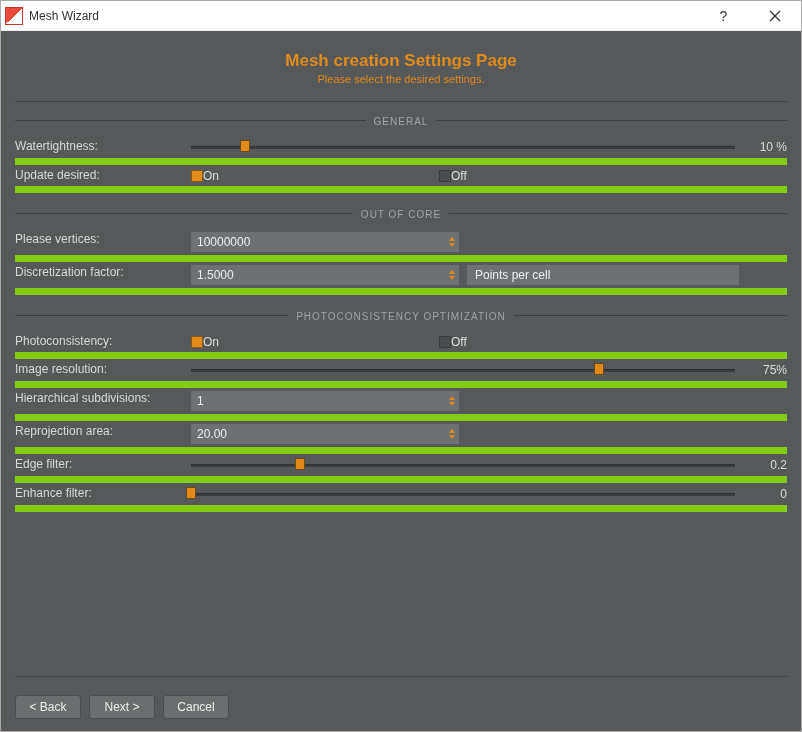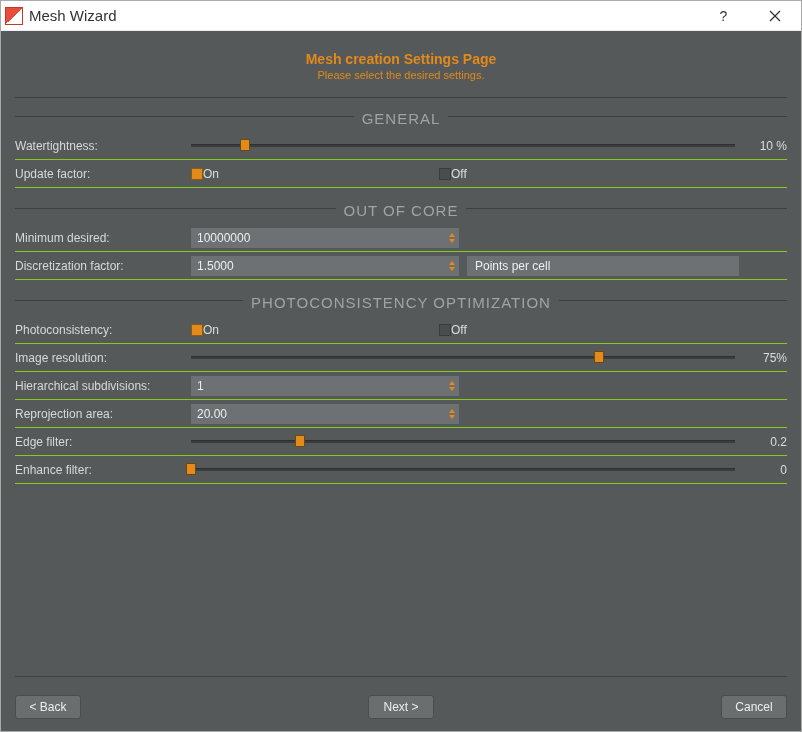--- a/index.html
+++ b/index.html
@@ -25,21 +25,21 @@
     align-items: center;
     padding: 0 4px;
     border-bottom: 1px solid #eee;
   }
   .titlebar .app-icon {
     width: 18px; height: 18px;
     margin-right: 6px;
     border: 1px solid #c0392b;
     background: linear-gradient(135deg, #e74c3c 50%, #fff 50%);
   }
-  .titlebar .title { color: #333; font-size: 15px; flex: 1; }
+  .titlebar .title { color: #333; font-size: 12px; flex: 1; }
   .titlebar .controls { display: flex; align-items: center; gap: 6px; }
   .titlebar .help {
     width: 45px; height: 28px; display: flex; align-items: center; justify-content: center;
     font-size: 14px; color: #333; cursor: pointer;
   }
   .titlebar .close {
     width: 45px; height: 28px; display: flex; align-items: center; justify-content: center;
     cursor: pointer;
   }
   .titlebar .close svg { width: 12px; height: 12px; }
@@ -48,21 +48,21 @@
     flex: 1;
     background: #55595a;
     padding: 10px 14px 12px 14px;
     display: flex;
     flex-direction: column;
   }
   .header {
     text-align: center;
     padding: 10px 0 12px 0;
   }
-  .header .h1 { color: #e28a1a; font-weight: bold; font-size: 14px; }
+  .header .h1 { color: #e28a1a; font-weight: bold; font-size: 17px; }
   .header .h2 { color: #e28a1a; font-size: 11px; margin-top: 2px; }
   .hr-dark {
     border: none;
     border-top: 1px solid #3f4243;
     margin: 4px 0 8px 0;
   }
 
   .settings-row {
     display: flex; justify-content: flex-end; align-items: center;
     gap: 10px; padding: 8px 0 14px 0;
@@ -87,31 +87,30 @@
   .section-div::before {
     content: "";
     position: absolute;
     left: 0; right: 0; top: 50%;
     border-top: 1px solid #3d3f40;
   }
   .section-div span {
     position: relative;
     background: #55595a;
     padding: 0 8px;
-    font-size: 15px;
+    font-size: 10px;
     letter-spacing: 1px;
     color: #a0a4a5;
   }
 
   .row {
     display: flex;
-    align-items: center;
     min-height: 28px;
     padding: 3px 0;
-    border-bottom: 1px solid #84cc16;
+    border-bottom: 7px solid #84cc16;
     gap: 10px;
   }
   .row .label {
     width: 166px;
     color: #d8d8d8;
   }
   .row .field { flex: 1; display: flex; align-items: center; gap: 8px; }
 
   
   .slider {
@@ -185,21 +184,21 @@
     display: flex; align-items: center;
     padding: 0 8px;
     color: #eee;
     flex: 1;
     max-width: 272px;
   }
 
   .filler { flex: 1; }
 
   .footer {
-    display: flex; justify-content: space-between; gap: 8px;
+    display: flex; justify-content: flex-start; gap: 8px;
     padding-top: 10px;
   }
   .btn {
     min-width: 66px; height: 24px;
     background: #6a6e6f;
     border: 1px solid #4a4d4e;
     border-radius: 3px;
     color: #eee;
     display: flex; align-items: center; justify-content: center;
     cursor: pointer;
@@ -244,41 +243,41 @@
       <div class="field">
         <div class="slider">
           <div class="track"></div>
           <div class="thumb" style="left:10%"></div>
         </div>
         <div class="slider-val">10 %</div>
       </div>
     </div>
 
     <div class="row">
-      <div class="label">Update factor:</div>
+      <div class="label">Update desired:</div>
       <div class="field">
         <div class="radio-group" style="gap:220px;">
           <div class="radio checked">
             <div class="box"></div>
             <span class="txt">On</span>
           </div>
           <div class="radio">
             <div class="box"></div>
             <span class="txt">Off</span>
           </div>
         </div>
       </div>
     </div>
 
     <div class="section-div" style="margin-top:14px;">
       <span>OUT OF CORE</span>
     </div>
 
     <div class="row">
-      <div class="label">Minimum desired:</div>
+      <div class="label">Please vertices:</div>
       <div class="field">
         <div class="spin spin-wide">
           <span>10000000</span>
           <div class="arrows">
             <div class="arr up"></div>
             <div class="arr down"></div>
           </div>
         </div>
       </div>
     </div>

